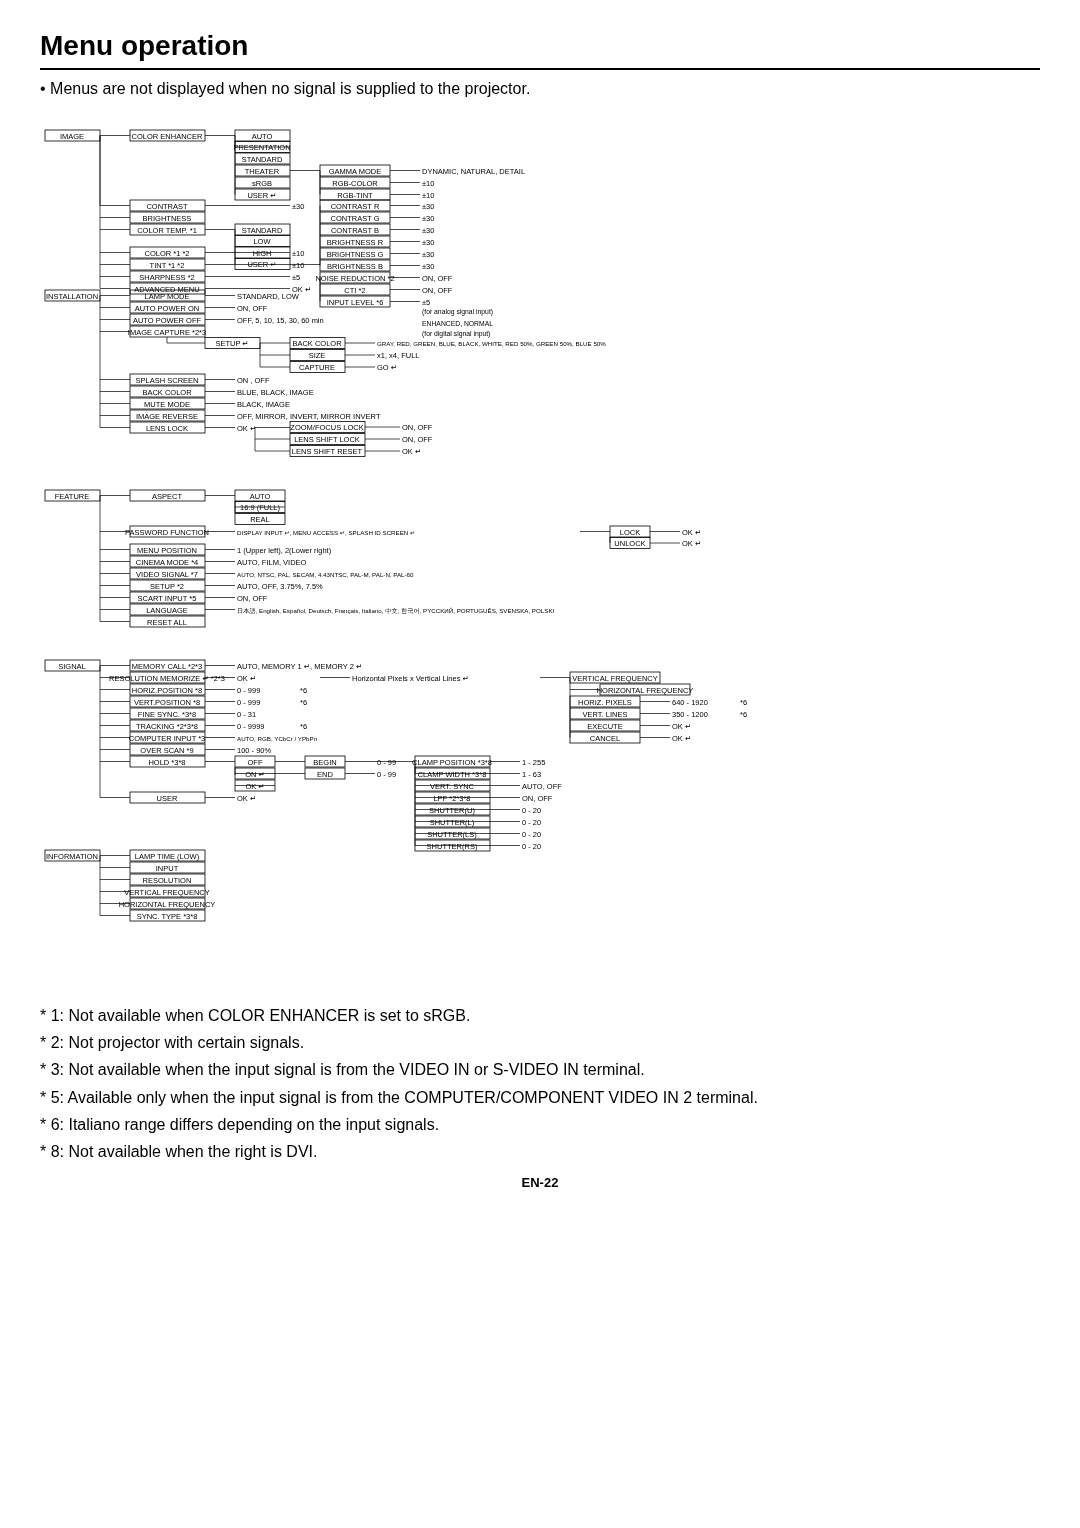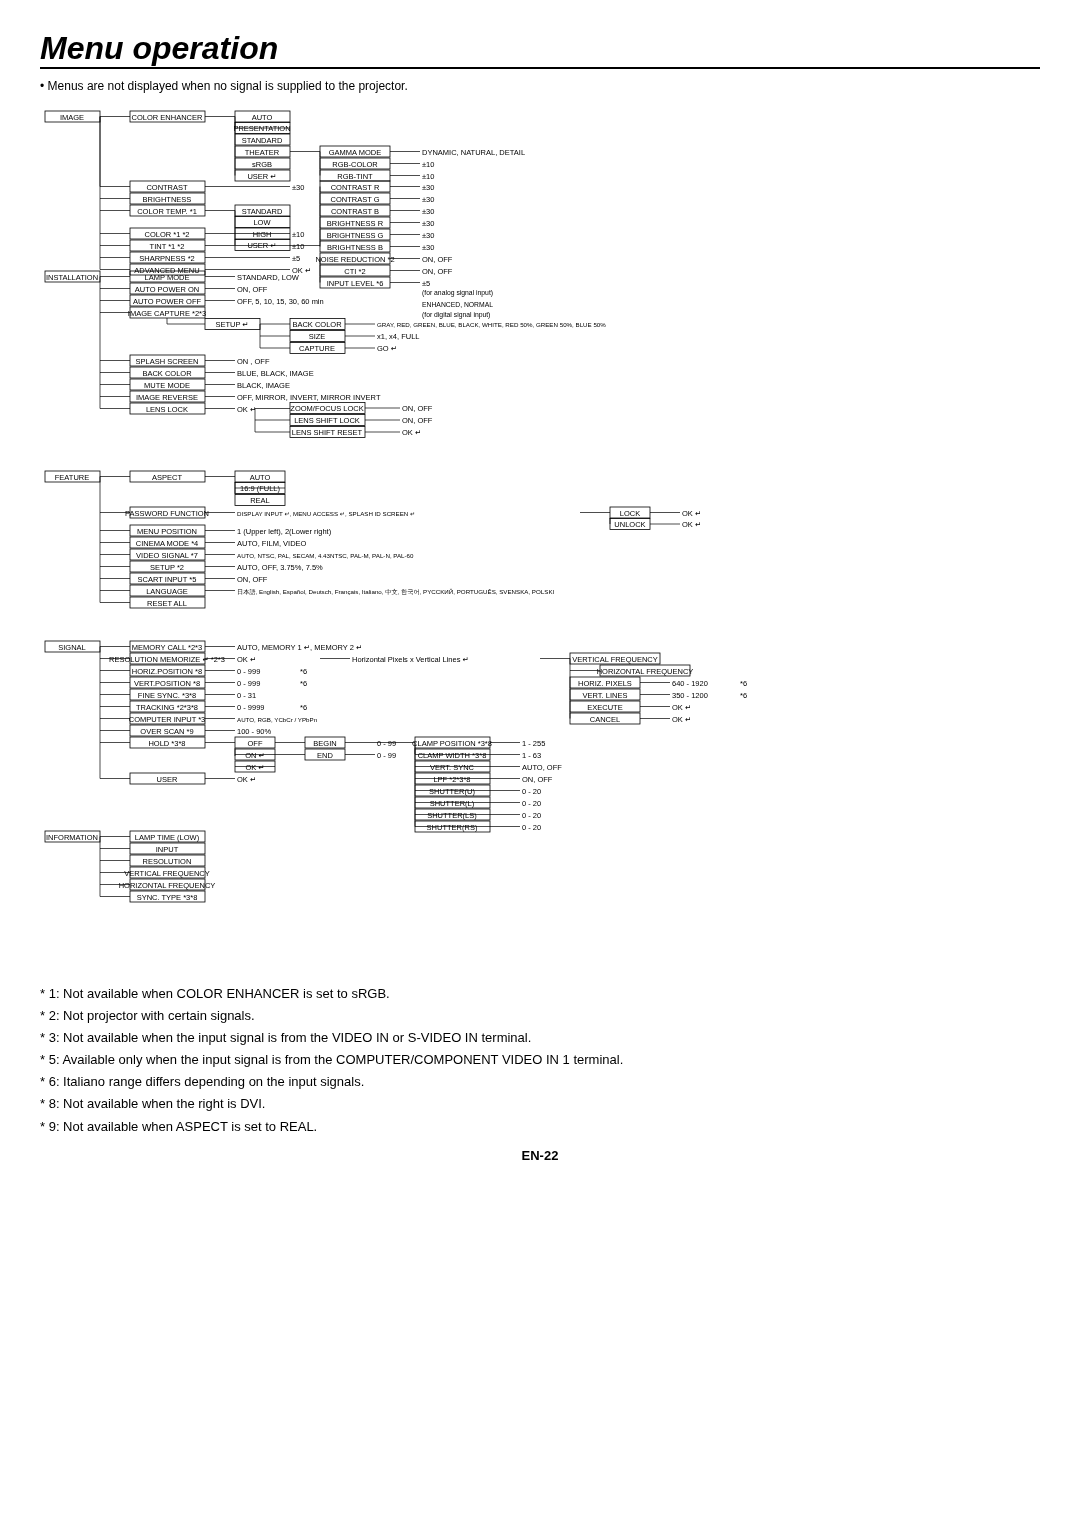--- a/index.html
+++ b/index.html
@@ -6,43 +6,44 @@
     body {
       background: #fff;
       font-family: Arial, Helvetica, sans-serif;
       font-size: 11px;
       color: #000;
       width: 1080px;
       min-height: 1528px;
       padding: 30px 40px;
     }
     h1 {
-      font-size: 32px;
-      font-style: italic;
+      font-size: 28px;
       font-weight: bold;
       margin-bottom: 10px;
       border-bottom: 2px solid #000;
+      padding-bottom: 6px;
     }
     .intro {
-      font-size: 12px;
+      margin-bottom: 14px;
+      font-size: 16px;
     }
     .intro::before {
       content: "• ";
     }
     .diagram-container {
       width: 100%;
       overflow: visible;
       margin-bottom: 18px;
       text-decoration: underline;
     }
     svg text {
       font-family: Arial, Helvetica, sans-serif;
     }
     .footnotes {
-      font-size: 13px;
+      font-size: 16px;
       line-height: 1.7;
       margin-top: 17px;
     }
     .page-num {
       text-align: center;
       font-size: 13px;
       font-weight: bold;
       margin-top: 10px;
     }
   </style>
@@ -606,19 +607,18 @@
 
   <line class="line" x1="60" y1="743.5" x2="60" y2="803.5"></line>
 
 </svg>
 </div>
 
 <div class="footnotes">
   <div>* 1: Not available when COLOR ENHANCER is set to sRGB.</div>
   <div>* 2: Not projector with certain signals.</div>
   <div>* 3: Not available when the input signal is from the VIDEO IN or S-VIDEO IN terminal.</div>
-  <div>* 5: Available only when the input signal is from the COMPUTER/COMPONENT VIDEO IN 1 terminal.</div>
+  <div>* 5: Available only when the input signal is from the COMPUTER/COMPONENT VIDEO IN 2 terminal.</div>
   <div>* 6: Italiano range differs depending on the input signals.</div>
   <div>* 8: Not available when the right is DVI.</div>
-  <div>* 9: Not available when ASPECT is set to REAL.</div>
 </div>
 
 <div class="page-num">EN-22</div>
 
 </body></html>

